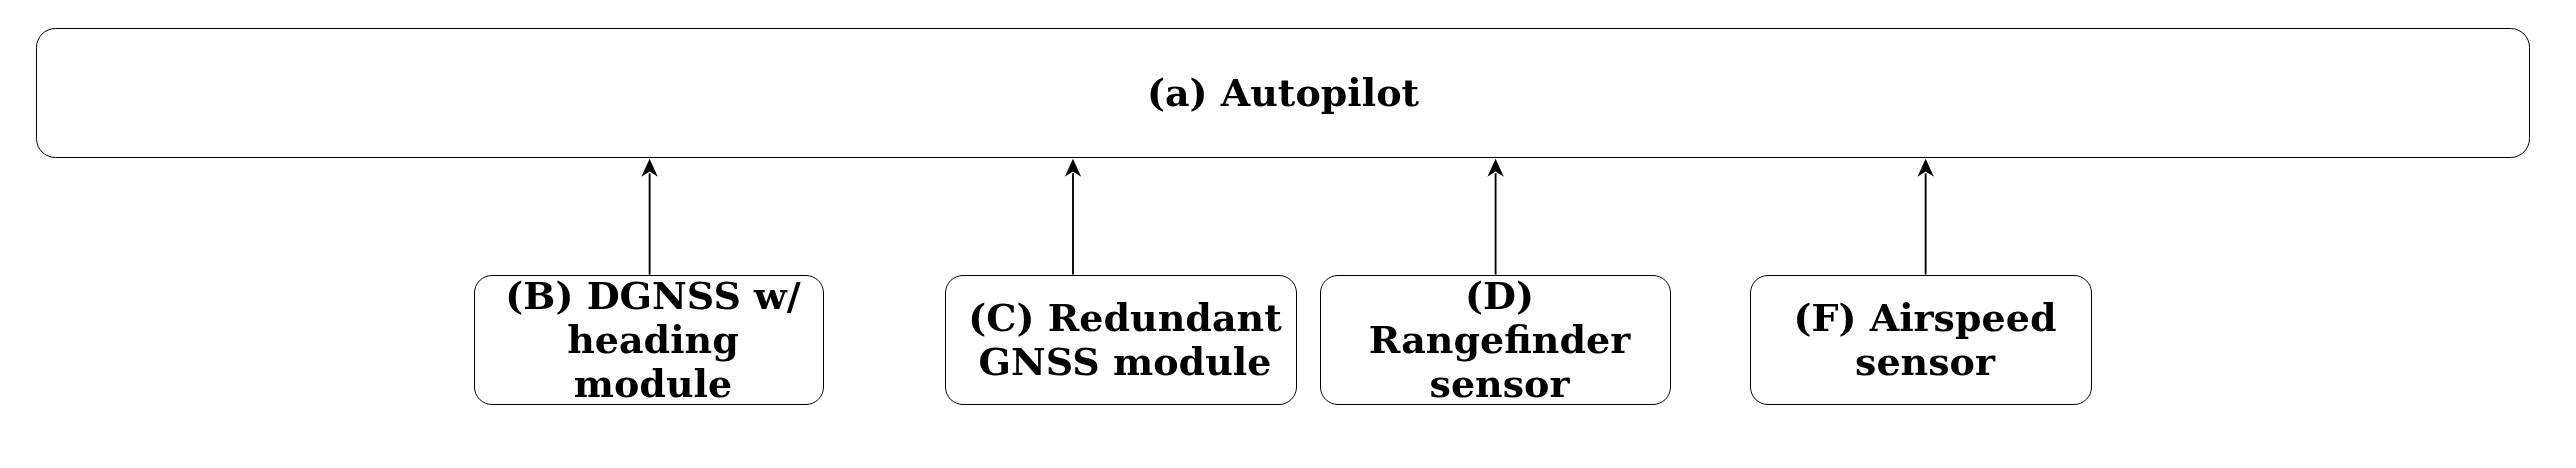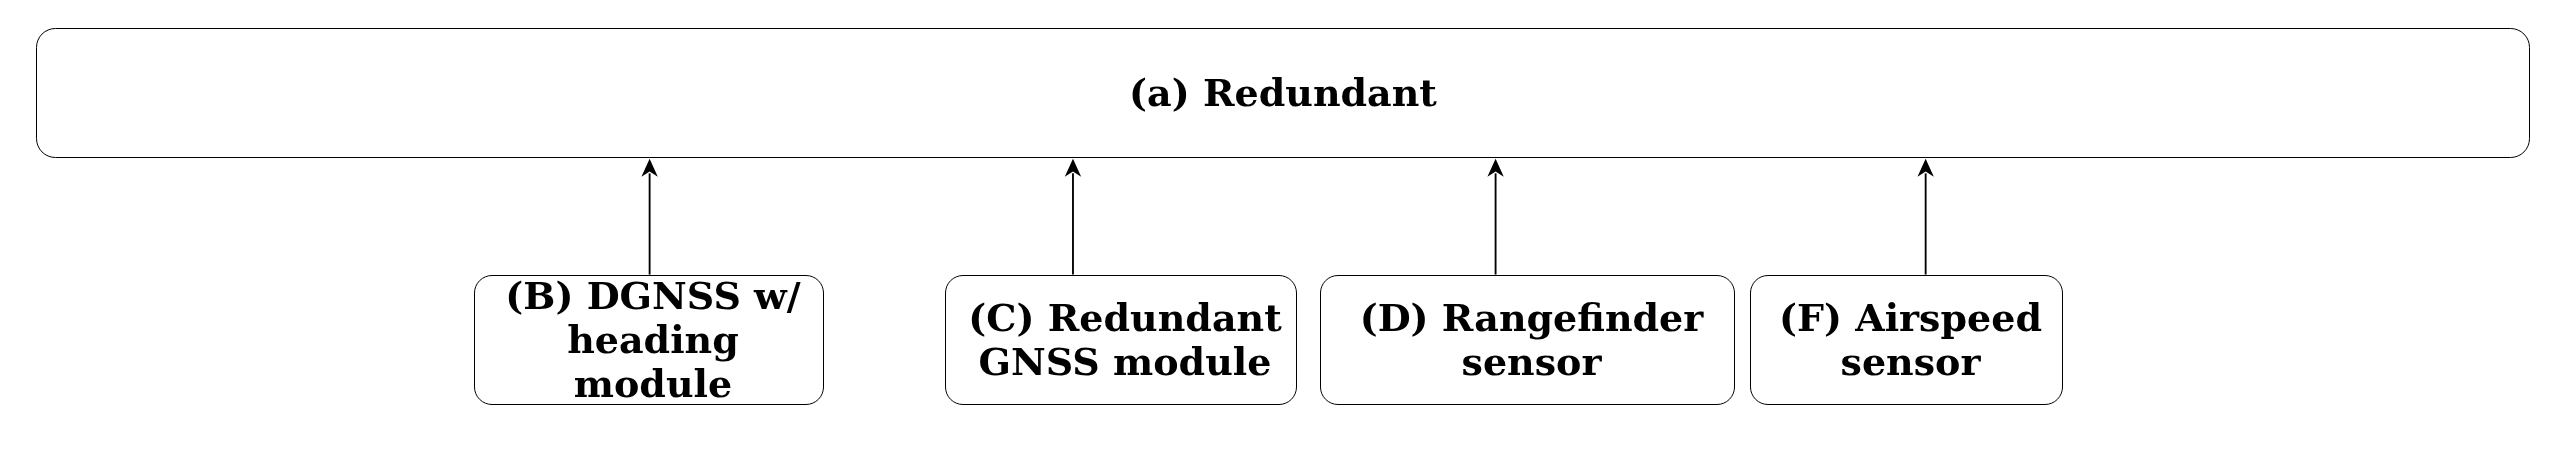--- a/index.html
+++ b/index.html
@@ -38,22 +38,22 @@
     border-radius: 19.4px;
   }
   .child-node {
     top: 275px;
     height: 130px;
     border-radius: 18px;
     padding-left: 8px;
   }
   #node-b { left: 474px;  width: 350px; }
   #node-c { left: 897px; width: 352px; margin-left: 48px; }
-  #node-d { left: 1320px; width: 415px; }
-  #node-f { left: 1750px; width: 313px; }
+  #node-d { left: 1320px; width: 351px; }
+  #node-f { left: 1750px; width: 342px; }
   .edges-layer {
     position: absolute;
     left: 0;
     top: 0;
     width: 2576px;
     height: 468px;
     pointer-events: none;
   }
   .edge-line {
     stroke: #000000;
@@ -83,21 +83,21 @@
       <line class="edge-line" x1="2009" y1="233" x2="2009" y2="369"></line>
       <path class="edge-head" d="M 2009 213.5 L 1998 237.5 L 2009 230.5 L 2020 237.5 Z"></path>
     </g>
     <g>
       <line class="edge-line" x1="2587" y1="233" x2="2587" y2="369"></line>
       <path class="edge-head" d="M 2587 213.5 L 2576 237.5 L 2587 230.5 L 2598 237.5 Z"></path>
     </g>
   </svg>
 
   <div class="node root-node" id="node-a">
-    <span>(a) Redundant</span>
+    <span>(a) Autopilot</span>
   </div>
 
   <div class="node child-node" id="node-b">
     <span>(B) DGNSS w/</span>
     <span>heading module</span>
   </div>
 
   <div class="node child-node" id="node-c">
     <span>(C) Redundant</span>
     <span>GNSS module</span>

